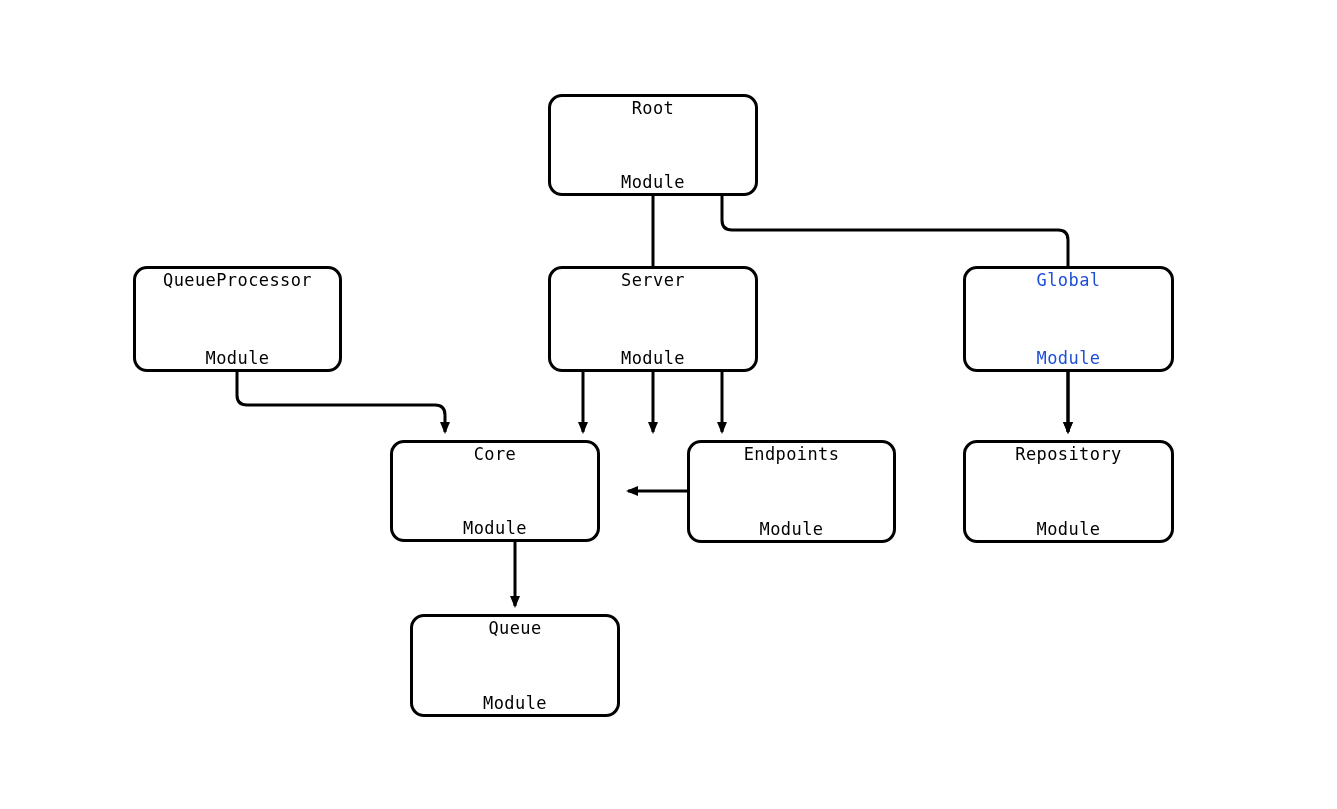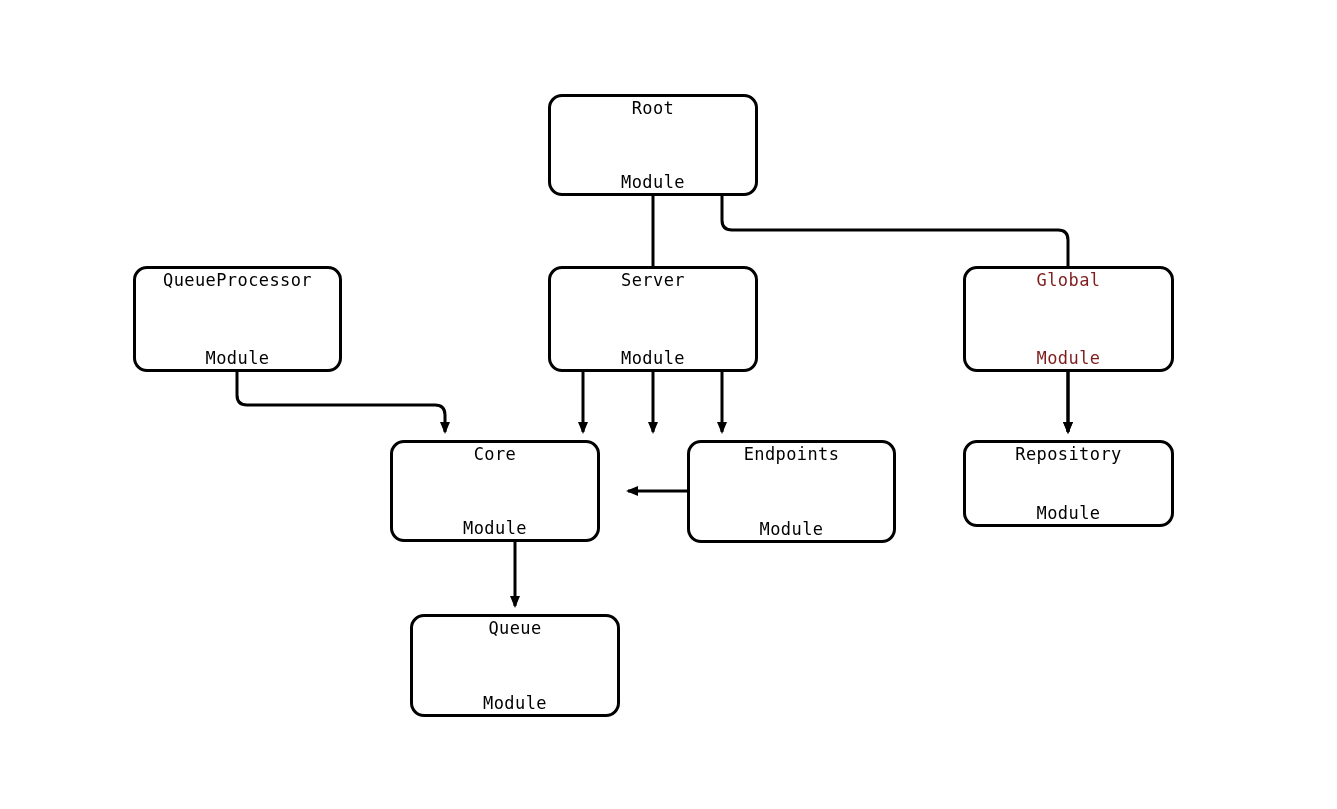--- a/index.html
+++ b/index.html
@@ -81,36 +81,36 @@
   <div class="node" style="left: 133px; top: 266px; width: 209px; height: 106px; border-color: rgb(0, 0, 0); color: rgb(0, 0, 0);">
     <span class="line1">QueueProcessor</span>
     <span class="line2">Module</span>
   </div>
 
   <div class="node" style="left: 548px; top: 266px; width: 210px; height: 106px; border-color: rgb(0, 0, 0); color: rgb(0, 0, 0);">
     <span class="line1">Server</span>
     <span class="line2">Module</span>
   </div>
 
-  <div class="node" style="left: 963px; top: 266px; width: 211px; height: 106px; border-color: rgb(0, 0, 0); color: #7f1d1d;">
+  <div class="node" style="left: 963px; top: 266px; width: 211px; height: 106px; border-color: rgb(0, 0, 0); color: #1d4ed8;">
     <span class="line1">Global</span>
     <span class="line2">Module</span>
   </div>
 
   <div class="node" style="left: 390px; top: 440px; width: 210px; height: 102px; border-color: rgb(0, 0, 0); color: rgb(0, 0, 0);">
     <span class="line1">Core</span>
     <span class="line2">Module</span>
   </div>
 
   <div class="node" style="left: 687px; top: 440px; width: 209px; height: 103px; border-color: rgb(0, 0, 0); color: rgb(0, 0, 0);">
     <span class="line1">Endpoints</span>
     <span class="line2">Module</span>
   </div>
 
-  <div class="node" style="left: 963px; top: 440px; width: 211px; height: 87px; border-color: rgb(0, 0, 0); color: rgb(0, 0, 0);">
+  <div class="node" style="left: 963px; top: 440px; width: 211px; height: 103px; border-color: rgb(0, 0, 0); color: rgb(0, 0, 0);">
     <span class="line1">Repository</span>
     <span class="line2">Module</span>
   </div>
 
   <div class="node" style="left: 410px; top: 614px; width: 210px; height: 103px; border-color: rgb(0, 0, 0); color: rgb(0, 0, 0); gap: 43px;">
     <span class="line1">Queue</span>
     <span class="line2">Module</span>
   </div>
 
 </div>

